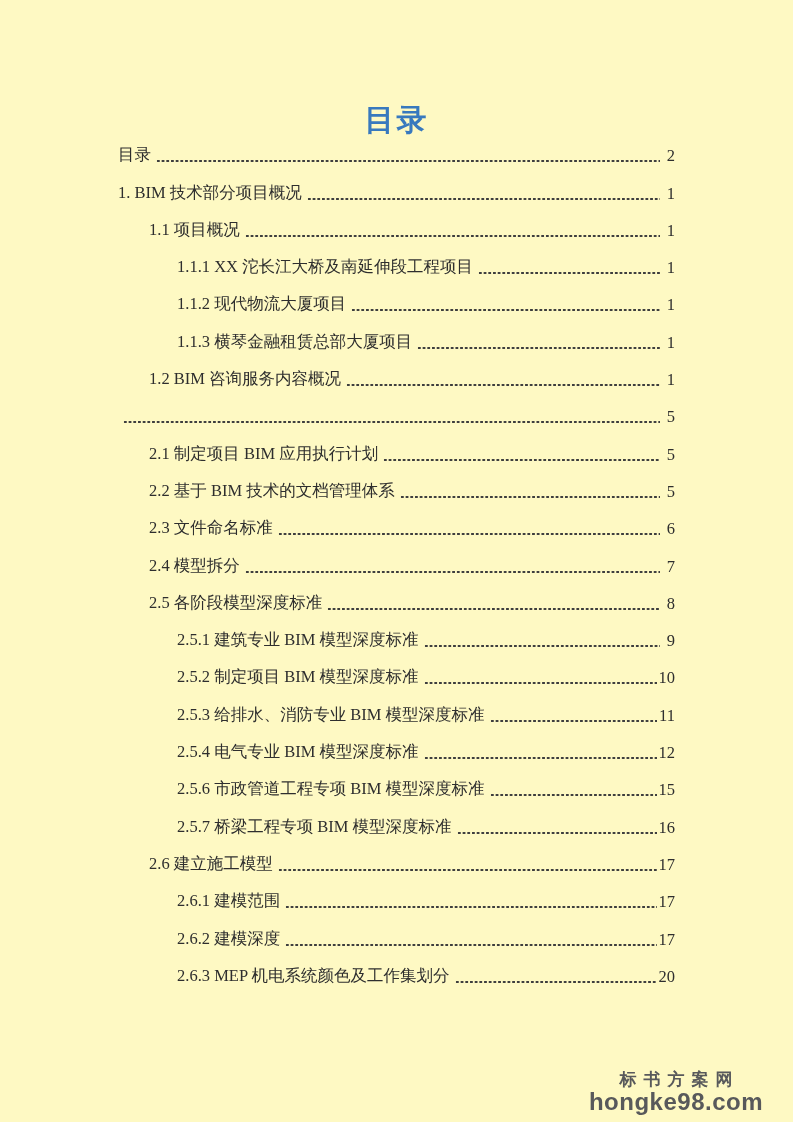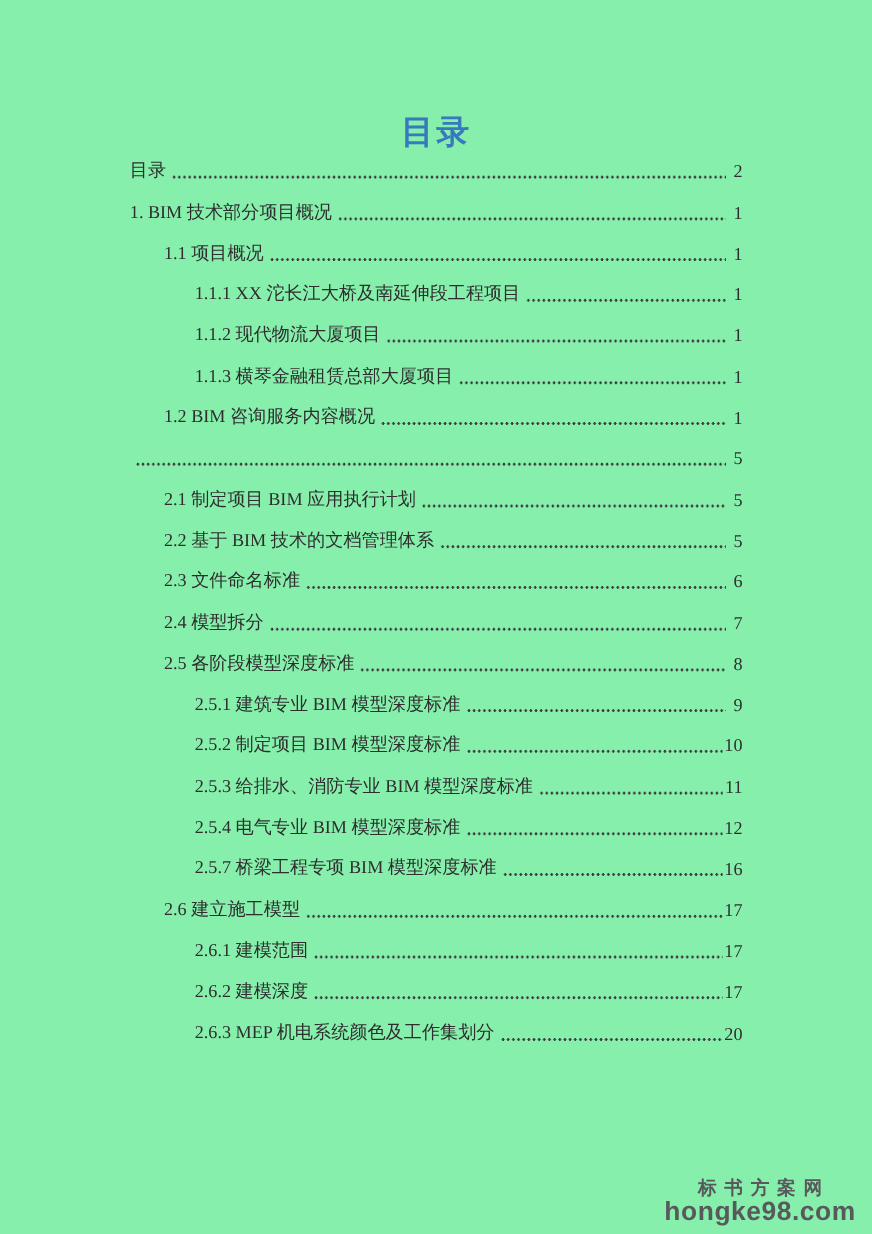--- a/index.html
+++ b/index.html
@@ -1,21 +1,21 @@
 <!DOCTYPE html>
 <html><head>
 <meta charset="utf-8">
 <style>
   * { margin: 0; padding: 0; box-sizing: border-box; }
   html, body { background: #ffffff; }
   .page {
     position: relative;
     width: 793px;
     height: 1122px;
-    background: #86efac;
+    background: #fef9c3;
     overflow: hidden;
     font-family: "Liberation Serif", "DejaVu Serif", serif;
   }
   .doc-title {
     position: absolute;
     top: 100px;
     left: 0;
     width: 100%;
     text-align: center;
     font-family: "Liberation Sans", "DejaVu Sans", sans-serif;
@@ -54,21 +54,21 @@
     background-repeat: repeat-x;
     background-position: left bottom;
   }
   .toc-page {
     flex: 0 0 auto;
     min-width: 13px;
     text-align: right;
   }
   .watermark {
     position: absolute;
-    right: 15px;
+    right: 30px;
     bottom: 8px;
     text-align: center;
     color: #58595b;
     font-family: "Liberation Sans", "DejaVu Sans", sans-serif;
     line-height: 1.05;
   }
   .watermark-brand {
     font-size: 17px;
     font-weight: bold;
     letter-spacing: 7px;
@@ -183,20 +183,25 @@
     <span class="toc-page">11</span>
   </div>
 
   <div class="toc-row level-2">
     <span class="toc-text">2.5.4 电气专业 BIM 模型深度标准</span>
     <span class="leader"></span>
     <span class="toc-page">12</span>
   </div>
 
 
+  <div class="toc-row level-2">
+    <span class="toc-text">2.5.6 市政管道工程专项 BIM 模型深度标准</span>
+    <span class="leader"></span>
+    <span class="toc-page">15</span>
+  </div>
 
   <div class="toc-row level-2">
     <span class="toc-text">2.5.7 桥梁工程专项 BIM 模型深度标准</span>
     <span class="leader"></span>
     <span class="toc-page">16</span>
   </div>
 
   <div class="toc-row level-1">
     <span class="toc-text">2.6 建立施工模型</span>
     <span class="leader"></span>

